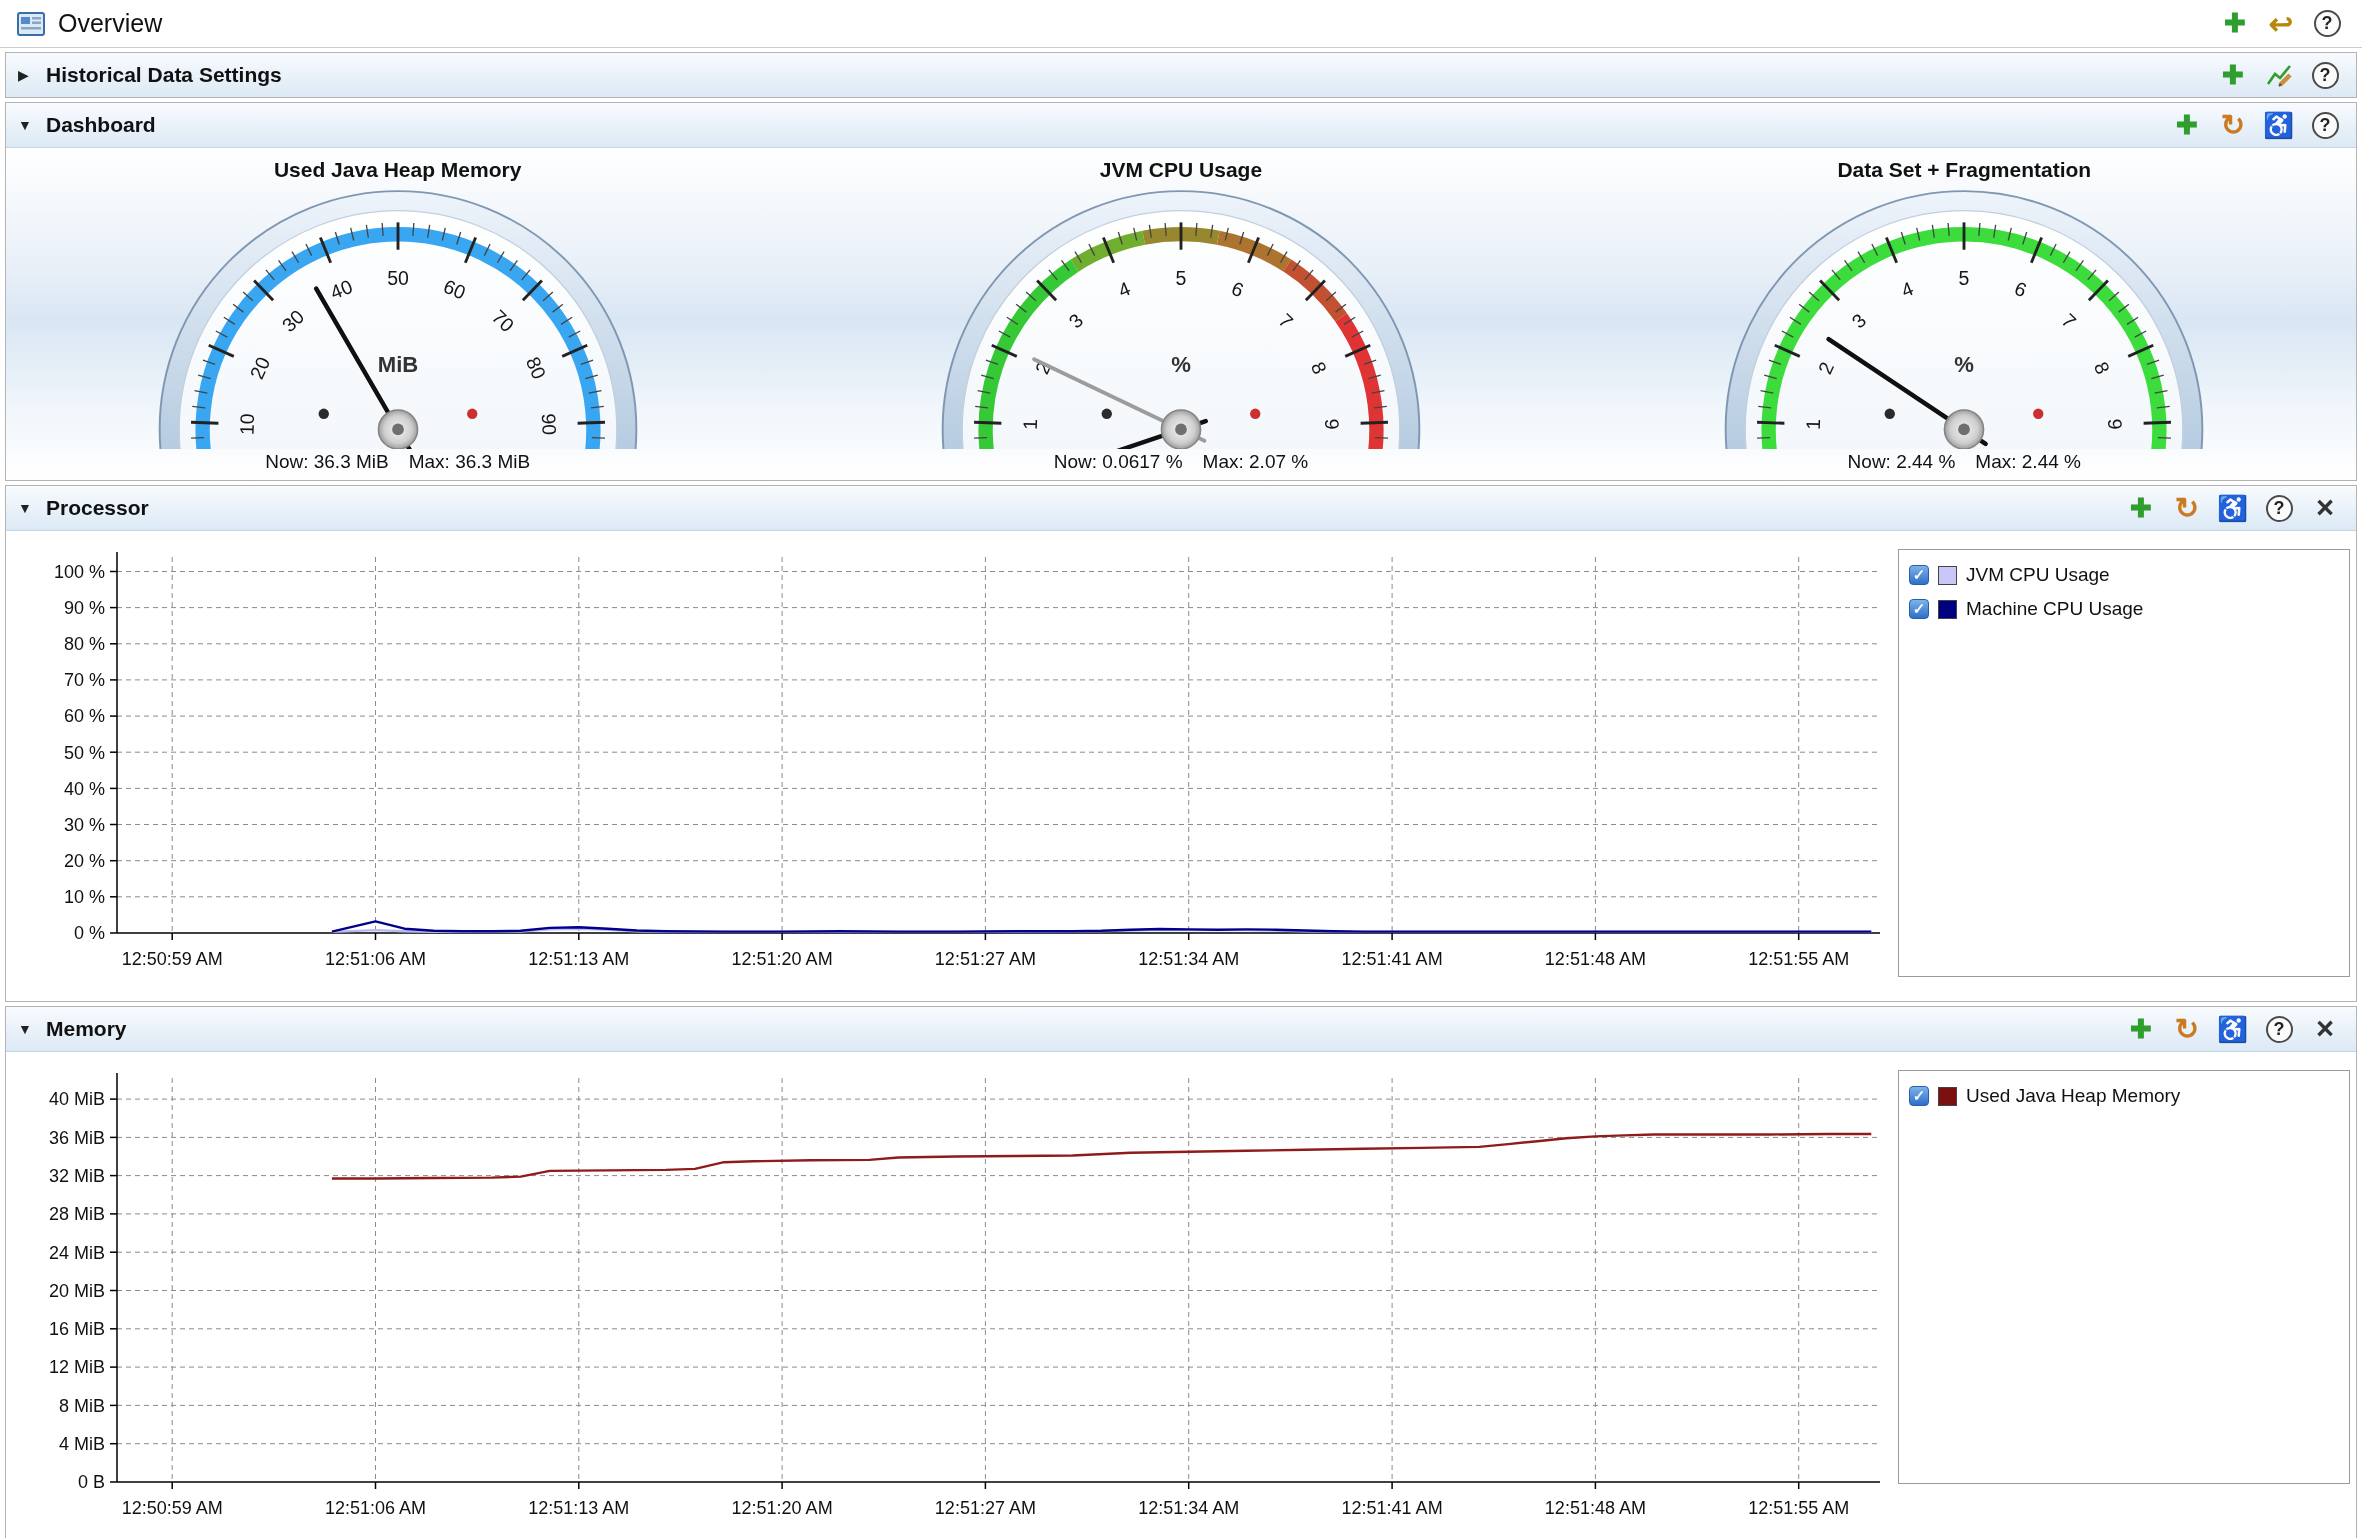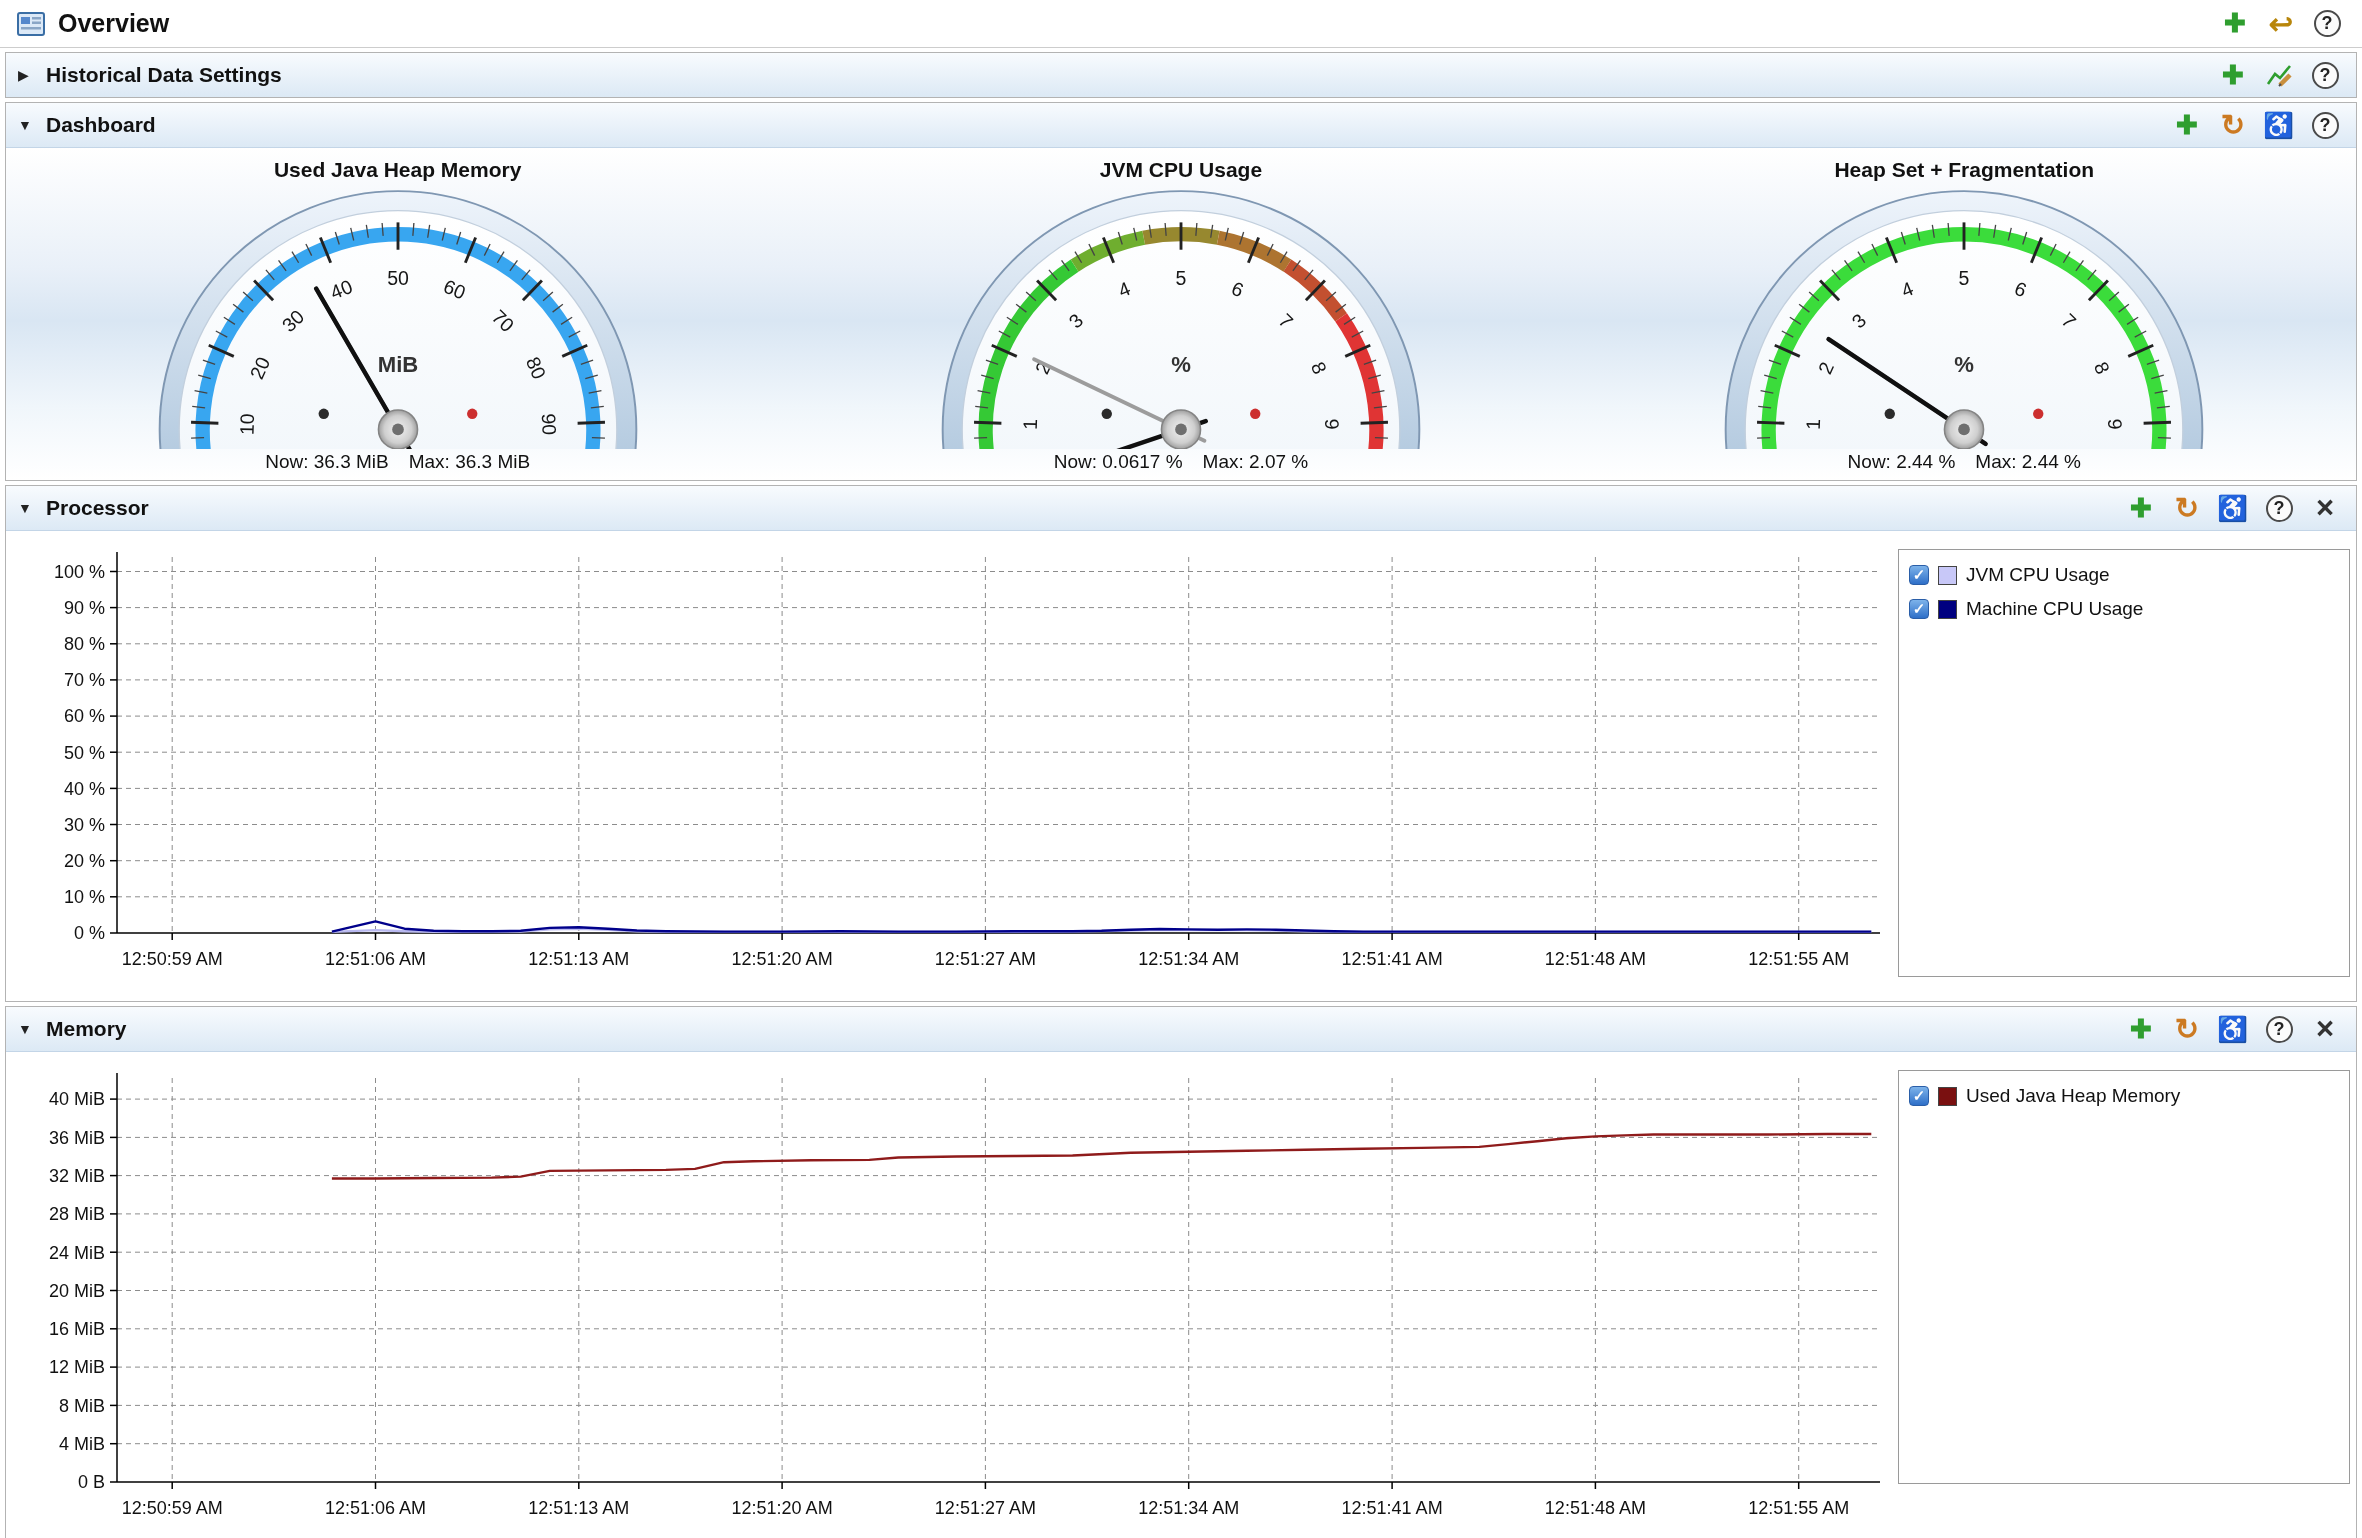--- a/index.html
+++ b/index.html
@@ -1,21 +1,21 @@
 <!DOCTYPE html>
 <html><head>
 <meta charset="utf-8">
 <style>
   html,body{margin:0;padding:0;background:#fff;}
   body{width:2362px;font-family:"Liberation Sans",sans-serif;color:#111;}
   svg{font-family:"Liberation Sans",sans-serif;}
 
   
   .topbar{height:47px;display:flex;align-items:center;padding:0 16px;border-bottom:1px solid #cdcdcd;background:#fff;}
-  .topbar .title{font-size:25px;font-weight:bold;margin-left:12px;}
+  .topbar .title{font-size:25px;font-weight:normal;margin-left:12px;}
   .spacer{flex:1;}
   .icon-btn{display:inline-flex;align-items:center;justify-content:center;width:38px;height:38px;margin-left:8px;font-size:26px;cursor:default;user-select:none;}
   .icon-plus{color:#2f9e2f;font-weight:bold;}
   .icon-refresh{color:#cc7a22;font-weight:bold;font-size:29px;}
   .icon-access{color:#44699c;font-size:25px;}
   .icon-close{color:#333;font-size:31px;font-weight:bold;}
   .icon-undo{color:#b8860b;font-size:29px;font-weight:bold;}
   .help-badge{width:27px;height:27px;border:2px solid #4a4a4a;border-radius:50%;display:inline-flex;align-items:center;justify-content:center;font-size:18px;font-weight:bold;color:#222;background:#fbfbfb;box-sizing:border-box;}
 
   
@@ -293,21 +293,21 @@
             <line x1="249.0" y1="183.6" x2="111.6" y2="230.0" stroke="#101010" stroke-width="3.4" stroke-linecap="round"></line>
             <circle cx="230" cy="190" r="15" fill="url(#hub1)" stroke="#848484" stroke-width="1.2"></circle>
             <circle cx="230" cy="190" r="4.5" fill="#6f6f6f"></circle>
           </svg></div>
       <div class="now-line">
         <span>Now: 0.0617 %</span><span class="maxv">Max: 2.07 %</span>
       </div>
     </div>
 
     <div class="gauge-card">
-      <div class="gauge-title">Heap Set + Fragmentation</div>
+      <div class="gauge-title">Data Set + Fragmentation</div>
       <div class="gauge-svg"><svg viewBox="0 0 460 205" width="600" height="267">
             <defs>
     <linearGradient id="bez2" x1="0" y1="0" x2="0" y2="1">
                 <stop offset="0" stop-color="#eef4fb"></stop>
                 <stop offset="0.55" stop-color="#b5cbe0"></stop>
                 <stop offset="1" stop-color="#8aa5c2"></stop>
               </linearGradient>
     <linearGradient id="face2" x1="0" y1="0" x2="0" y2="1">
                 <stop offset="0" stop-color="#ffffff"></stop>
                 <stop offset="1" stop-color="#e9f1f8"></stop>

